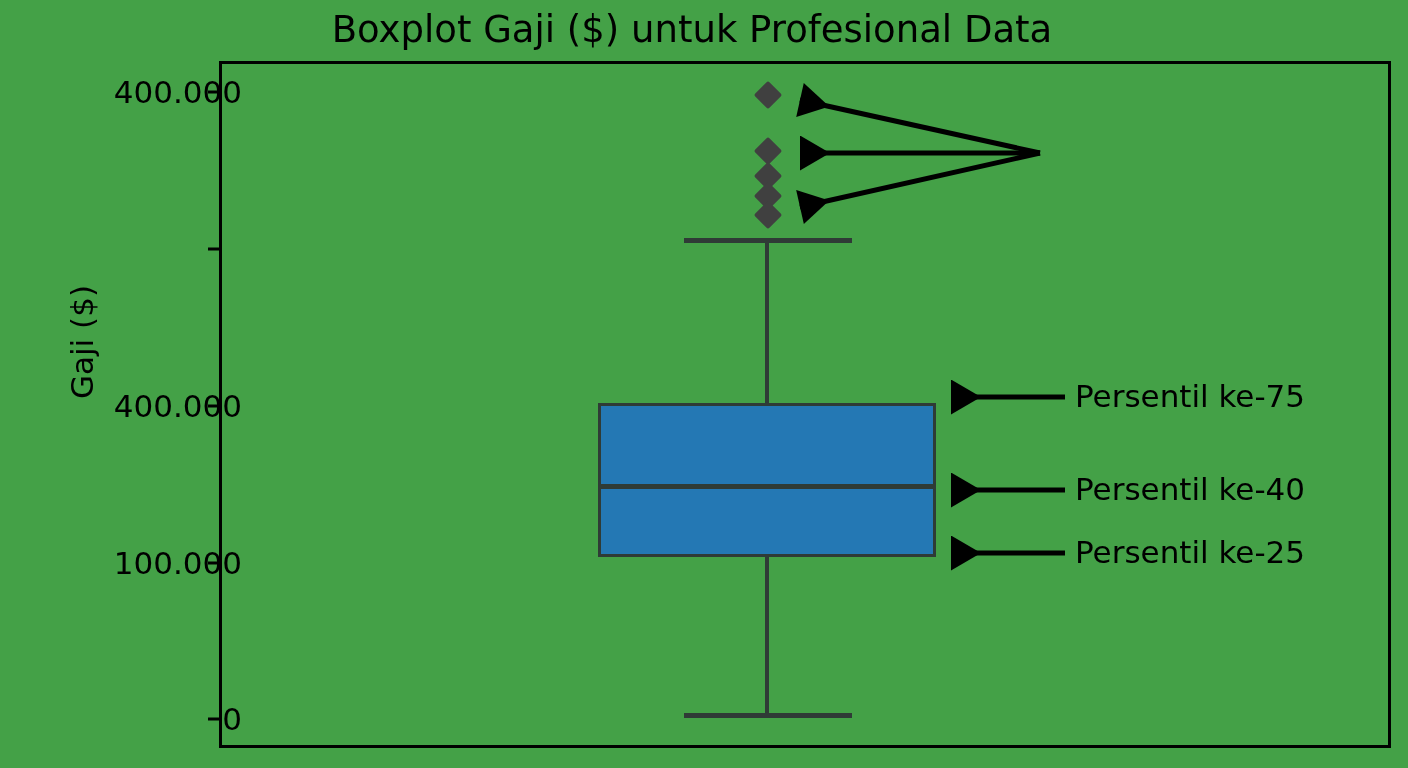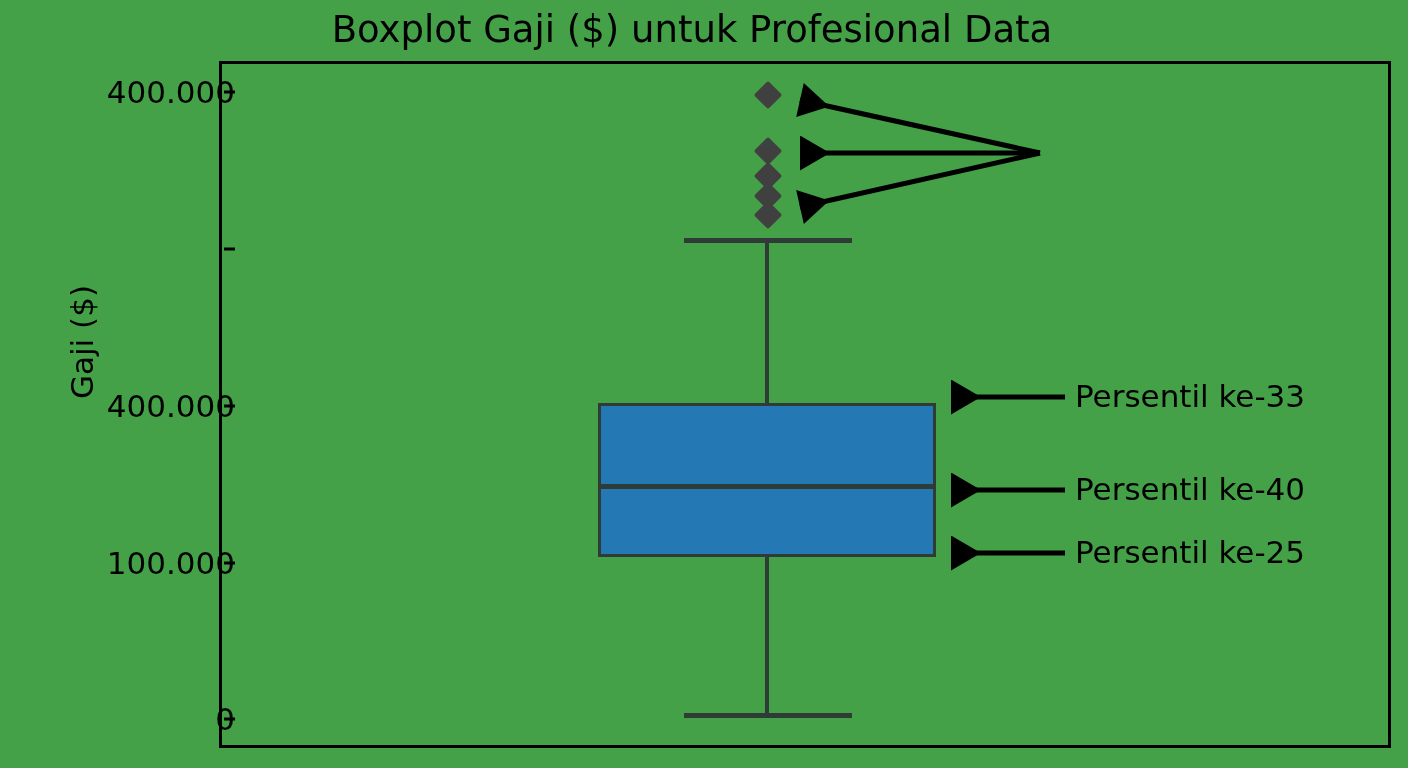--- a/index.html
+++ b/index.html
@@ -64,24 +64,25 @@
   .y-tick-mark {
     position: absolute;
     width: 11px;
     height: 3px;
     background: #000000;
     left: 208px;
     transform: translateY(-50%);
   }
   #y-ticks {
     position: absolute;
-    left: 16px;
+    left: 0;
     top: 0;
     width: 219px;
     height: 768px;
+    padding-left: 23px;
   }
   
   .bp-line {
     position: absolute;
     background: #2f3b36;
   }
   #bp-box {
     position: absolute;
     background: #2478b4;
     border: 3px solid #2f3b36;
@@ -163,19 +164,19 @@
     <line x1="1040" y1="153" x2="800" y2="100" stroke="#000000" stroke-width="5" marker-end="url(#arrowhead)"></line>
     <line x1="1040" y1="153" x2="800" y2="153" stroke="#000000" stroke-width="5" marker-end="url(#arrowhead)"></line>
     <line x1="1040" y1="153" x2="800" y2="207" stroke="#000000" stroke-width="5" marker-end="url(#arrowhead)"></line>
 
     <line x1="1065" y1="397" x2="951" y2="397" stroke="#000000" stroke-width="5" marker-end="url(#arrowhead)"></line>
     <line x1="1065" y1="490" x2="951" y2="490" stroke="#000000" stroke-width="5" marker-end="url(#arrowhead)"></line>
     <line x1="1065" y1="553" x2="951" y2="553" stroke="#000000" stroke-width="5" marker-end="url(#arrowhead)"></line>
   </svg>
 
 
-  <div class="annot-text" style="left:1075px; top:378px;">Persentil ke-33</div>
+  <div class="annot-text" style="left:1075px; top:378px;">Persentil ke-75</div>
 
   <div class="annot-text" style="left:1075px; top:471px;">Persentil ke-40</div>
 
   <div class="annot-text" style="left:1075px; top:534px;">Persentil ke-25</div>
 
 </div>
 
 </body></html>

